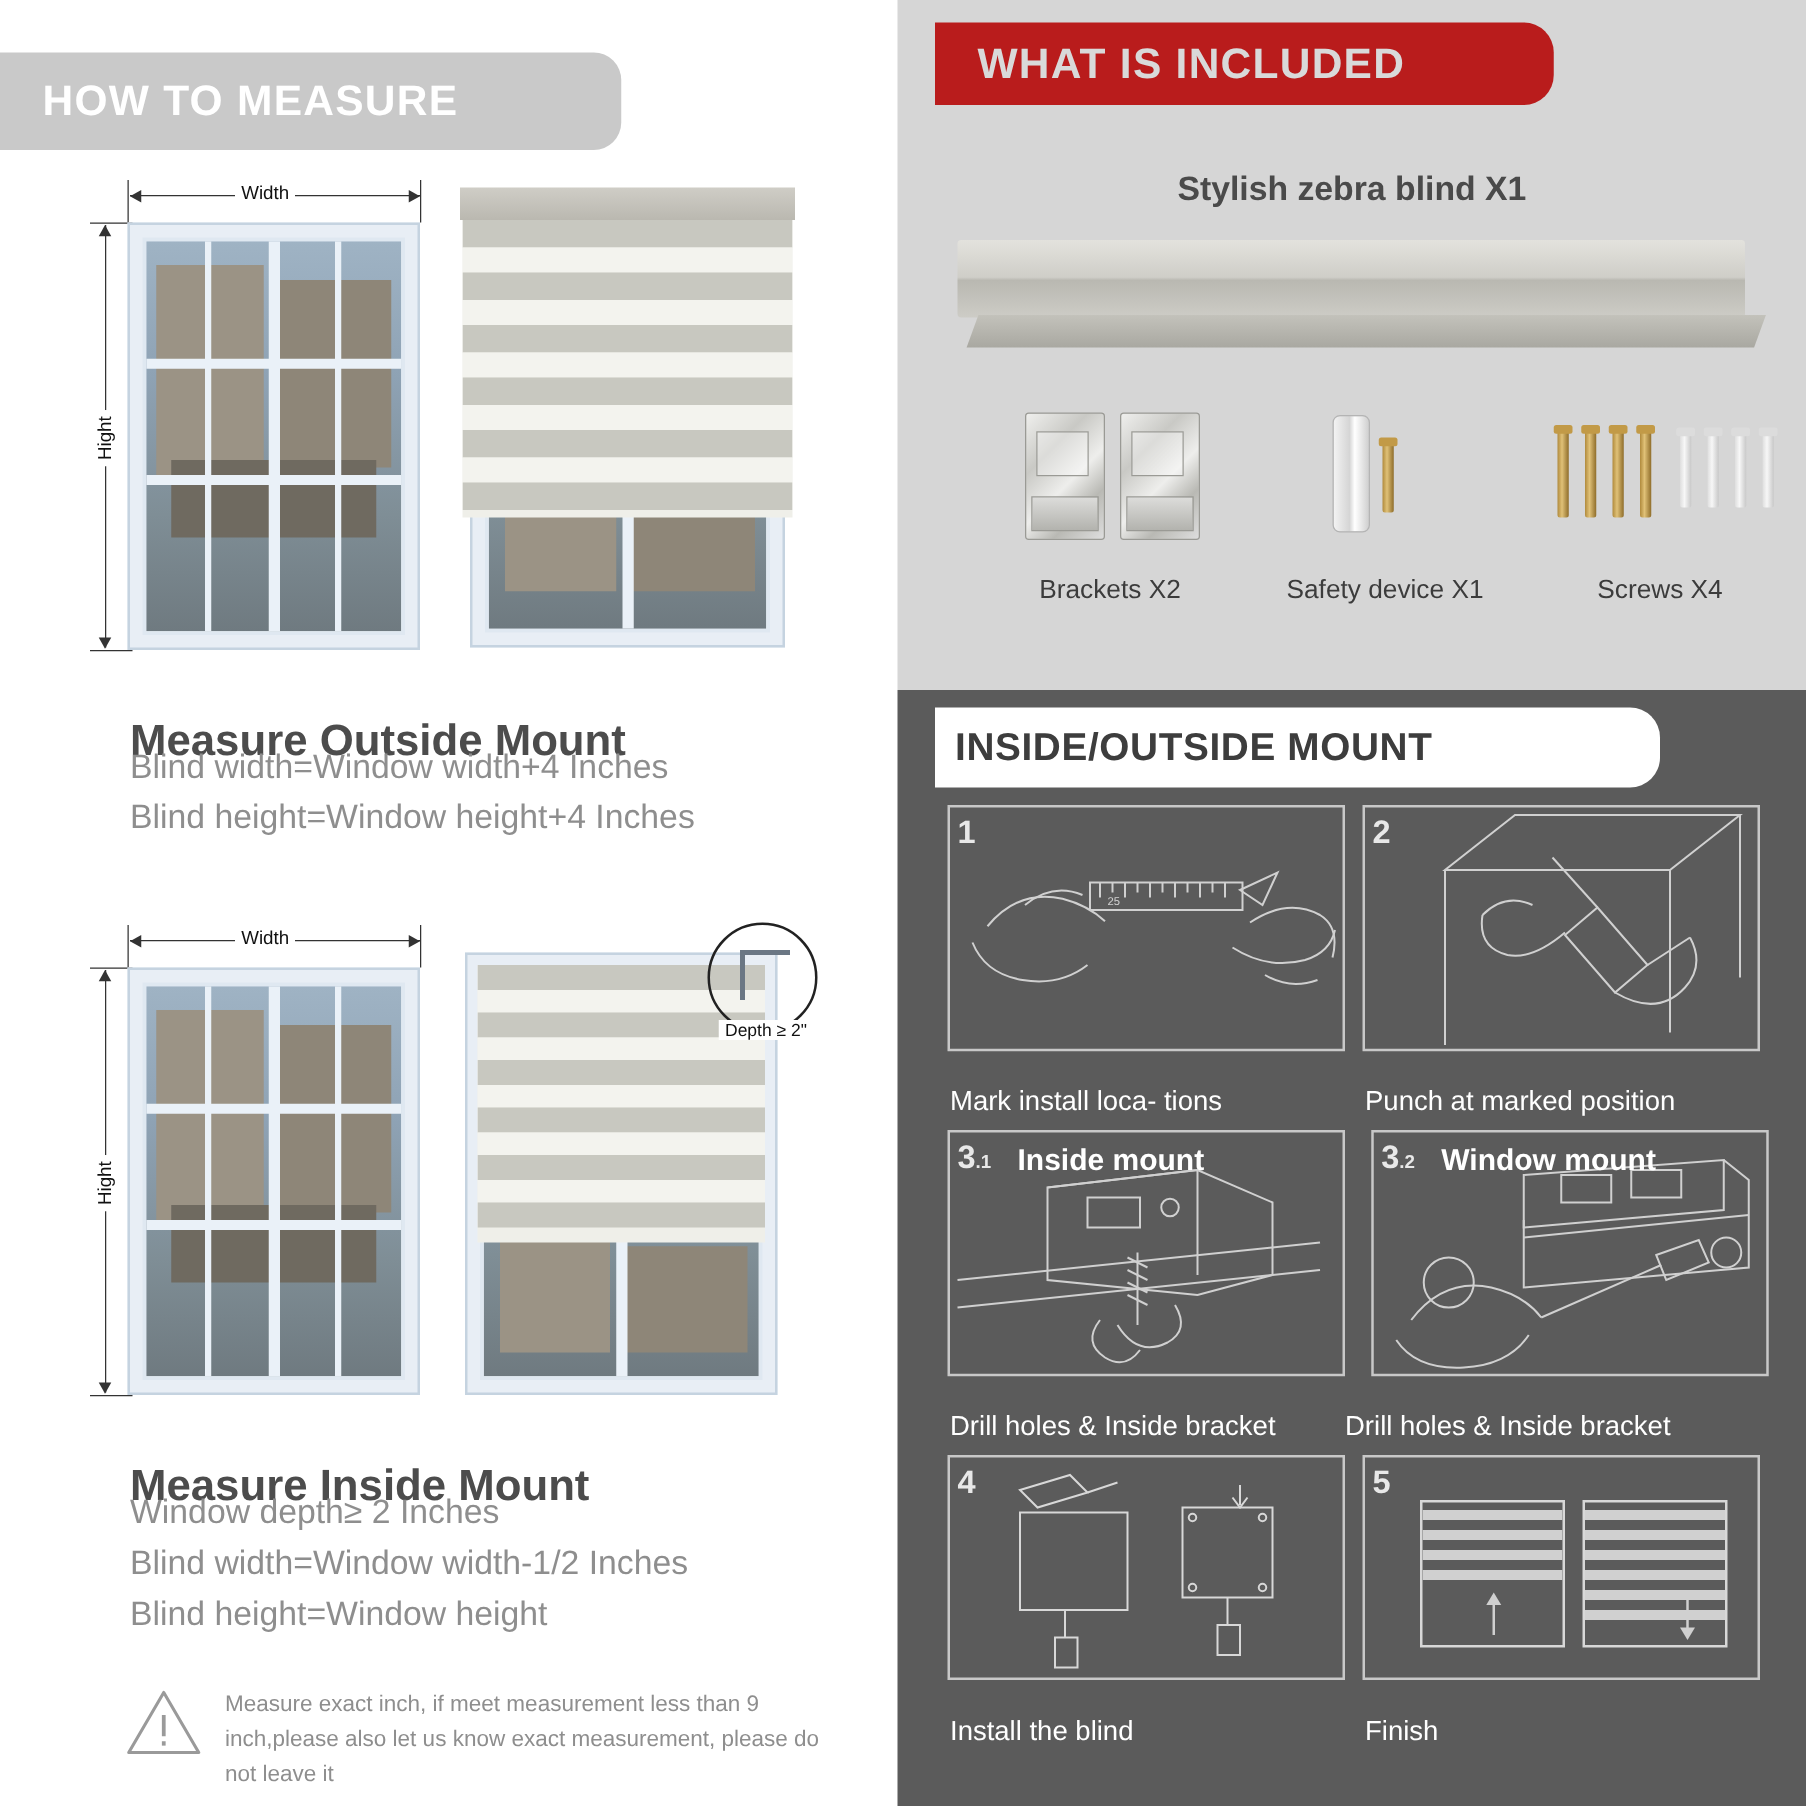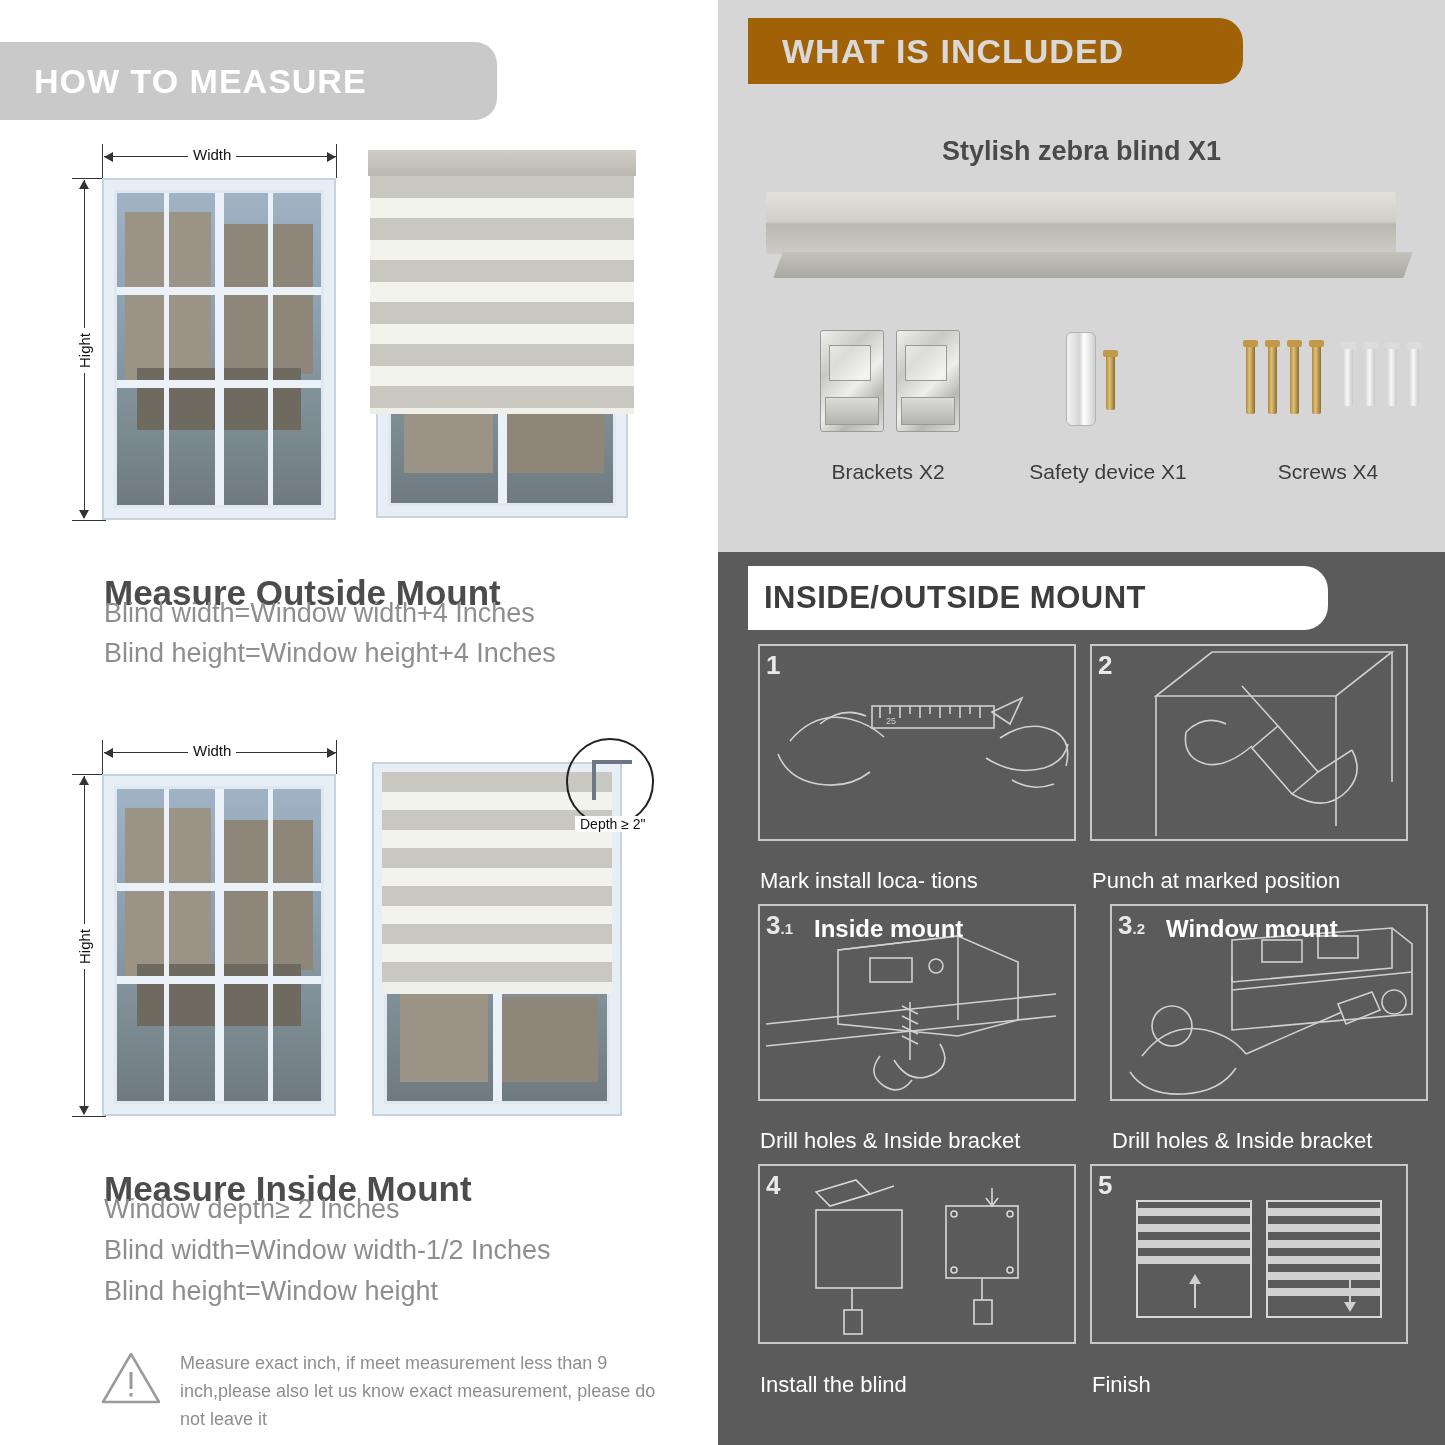--- a/index.html
+++ b/index.html
@@ -71,21 +71,21 @@
 
   .note-wrap{position:absolute;left:100px;top:1318px;width:560px;display:flex;gap:18px;}
   .warn-tri{width:62px;height:56px;flex:0 0 62px;position:relative;}
   .note-text{font-size:18px;color:#8e8e8e;line-height:1.55;}
 
   
   .right-top{
     position:absolute;left:718px;top:0;width:727px;height:552px;background:#d6d6d6;
   }
   .banner-w{
-    position:absolute;left:30px;top:18px;width:495px;height:66px;background:#a16207;
+    position:absolute;left:30px;top:18px;width:495px;height:66px;background:#b91c1c;
     border-top-right-radius:24px;border-bottom-right-radius:24px;
     display:flex;align-items:center;
   }
   .banner-w span{color:#d9d9d9;font-size:34px;font-weight:bold;letter-spacing:1px;margin-left:34px;}
   .rt-title{
     position:absolute;left:0;right:0;top:136px;text-align:center;
     font-size:27px;color:#4a4a4a;font-weight:bold;
   }
   .railbar{
     position:absolute;left:48px;top:192px;width:630px;height:62px;
@@ -411,21 +411,21 @@
               <path d="M150 96 l0 58"></path>
               <path d="M142 100 l16 8 M142 110 l16 8 M142 120 l16 8 M142 130 l16 8"></path>
               <path d="M134 154 q16 26 40 14 q18 -10 6 -30"></path>
               <path d="M120 150 q-14 18 4 30 q16 10 28 -6"></path>
             </g>
           </svg>
         </div>
         <div class="step-cap" style="top:206px;left:2px;">Drill holes &amp;  Inside bracket</div>
       </div>
 
-      <div class="step" style="left:352px;top:260px;">
+      <div class="step" style="left:316px;top:260px;padding-left:23px;">
         <div class="step-box" style="width:318px;height:197px;">
           <div class="step-num"><span>3</span><small>.2</small></div>
           <div class="step-inline-label">Window mount</div>
           <svg width="314" height="193" viewBox="0 0 314 193">
             <g fill="none" stroke="#d0d0d0" stroke-width="1.6">
               <path d="M120 34 l160 -12 l0 40 l-160 14 z"></path>
               <rect x="150" y="34" width="40" height="22"></rect>
               <rect x="206" y="30" width="40" height="22"></rect>
               <path d="M280 22 l20 16 l0 70 l-180 16 l0 -54"></path>
               <path d="M120 84 l180 -18"></path>

